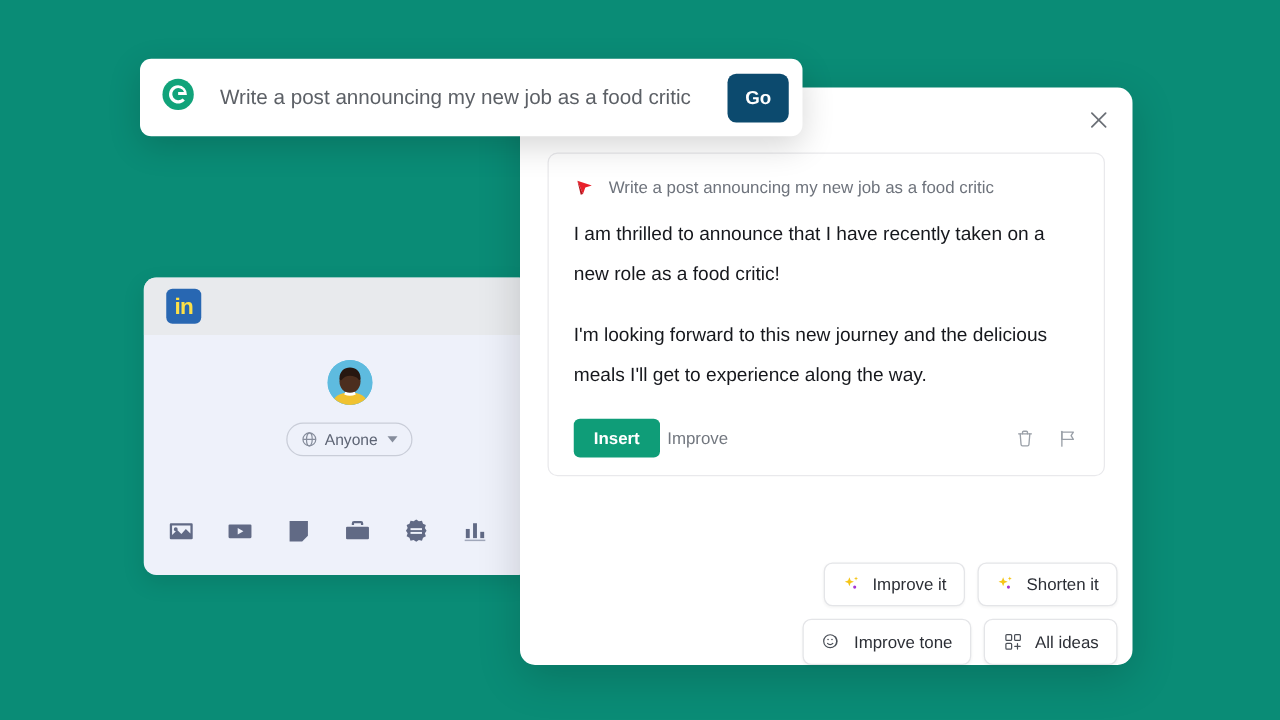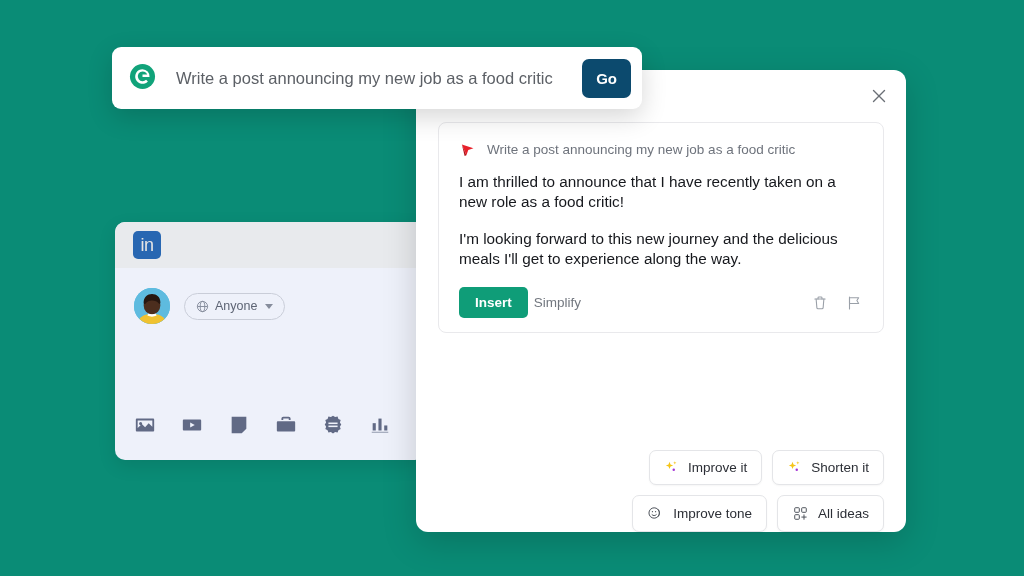--- a/index.html
+++ b/index.html
@@ -37,37 +37,38 @@
     background: #e8eaed;
     display: flex;
     align-items: center;
     padding-left: 18px;
   }
   .li-logo {
     width: 28px;
     height: 28px;
     border-radius: 5px;
     background: #2867b2;
-    color: #e5e5e5;
-    font-weight: normal;
+    color: #fde047;
+    font-weight: bold;
     font-size: 18px;
     line-height: 28px;
     text-align: center;
     letter-spacing: -0.5px;
     font-family: "Liberation Sans", sans-serif;
   }
   #linkedin-body {
     position: relative;
     height: 192px;
   }
   #composer-row {
     display: flex;
     align-items: center;
     padding: 20px 0 0 19px;
     gap: 14px;
+    flex-direction: column;
   }
   #avatar {
     width: 36px;
     height: 36px;
     border-radius: 50%;
     overflow: hidden;
     flex: none;
     background: #54b9e0;
     position: relative;
   }
@@ -138,21 +139,21 @@
     display: flex;
     align-items: center;
     gap: 11px;
     color: #6e737c;
     font-size: 13.5px;
     margin-bottom: 14px;
   }
   #answer-text {
     color: #16181d;
     font-size: 15.3px;
-    line-height: 20px;
+    line-height: 32px;
   }
   #answer-text p { margin: 0 0 17px 0; }
   #answer-text p:last-child { margin-bottom: 16px; }
   #action-row {
     display: flex;
     align-items: center;
     margin: 18px -20px 0 -20px;
     padding: 0 20px 14px 20px;
   }
   #insert-btn {
@@ -173,21 +174,21 @@
     border: none;
     cursor: pointer;
     font-family: "Liberation Sans", sans-serif;
   }
   .action-spacer { flex: 1; }
   .action-icon { color: #9aa0a8; cursor: pointer; display:block; }
 
   
   #chips-wrap {
     position: absolute;
-    right: 22px;
+    right: 12px;
     top: 380px;
     width: 452px;
     display: flex;
     flex-direction: column;
     align-items: flex-end;
     gap: 10px;
   }
   .chip-row { display: flex; gap: 10px; }
   .chip {
     display: flex;
@@ -295,21 +296,21 @@
         <span>Write a post announcing my new job as a food critic</span>
       </div>
 
       <div id="answer-text">
         <p>I am thrilled to announce that I have recently taken on a new role as a food critic!</p>
         <p>I'm looking forward to this new journey and the delicious meals I'll get to experience along the way.</p>
       </div>
 
       <div id="action-row">
         <button id="insert-btn">Insert</button>
-        <button id="rephrase-btn">Simplify</button>
+        <button id="rephrase-btn">Improve</button>
         <span class="action-spacer"></span>
         <span>
           <svg class="action-icon" width="18" height="18" viewBox="0 0 20 20" fill="none" stroke="#9aa0a8" stroke-width="1.2" stroke-linecap="round">
             <path d="M4.3 5.6h11.4"></path>
             <path d="M5.7 5.6l.8 9.5a1.3 1.3 0 001.3 1.2h4.4a1.3 1.3 0 001.3-1.2l.8-9.5"></path>
             <path d="M7.8 5.6V4.3a1 1 0 011-1h2.4a1 1 0 011 1v1.3"></path>
           </svg>
         </span>
         <span style="margin-left:16px">
           <svg class="action-icon" width="18" height="18" viewBox="0 0 20 20" fill="none" stroke="#9aa0a8" stroke-width="1.2" stroke-linejoin="round" stroke-linecap="round">

